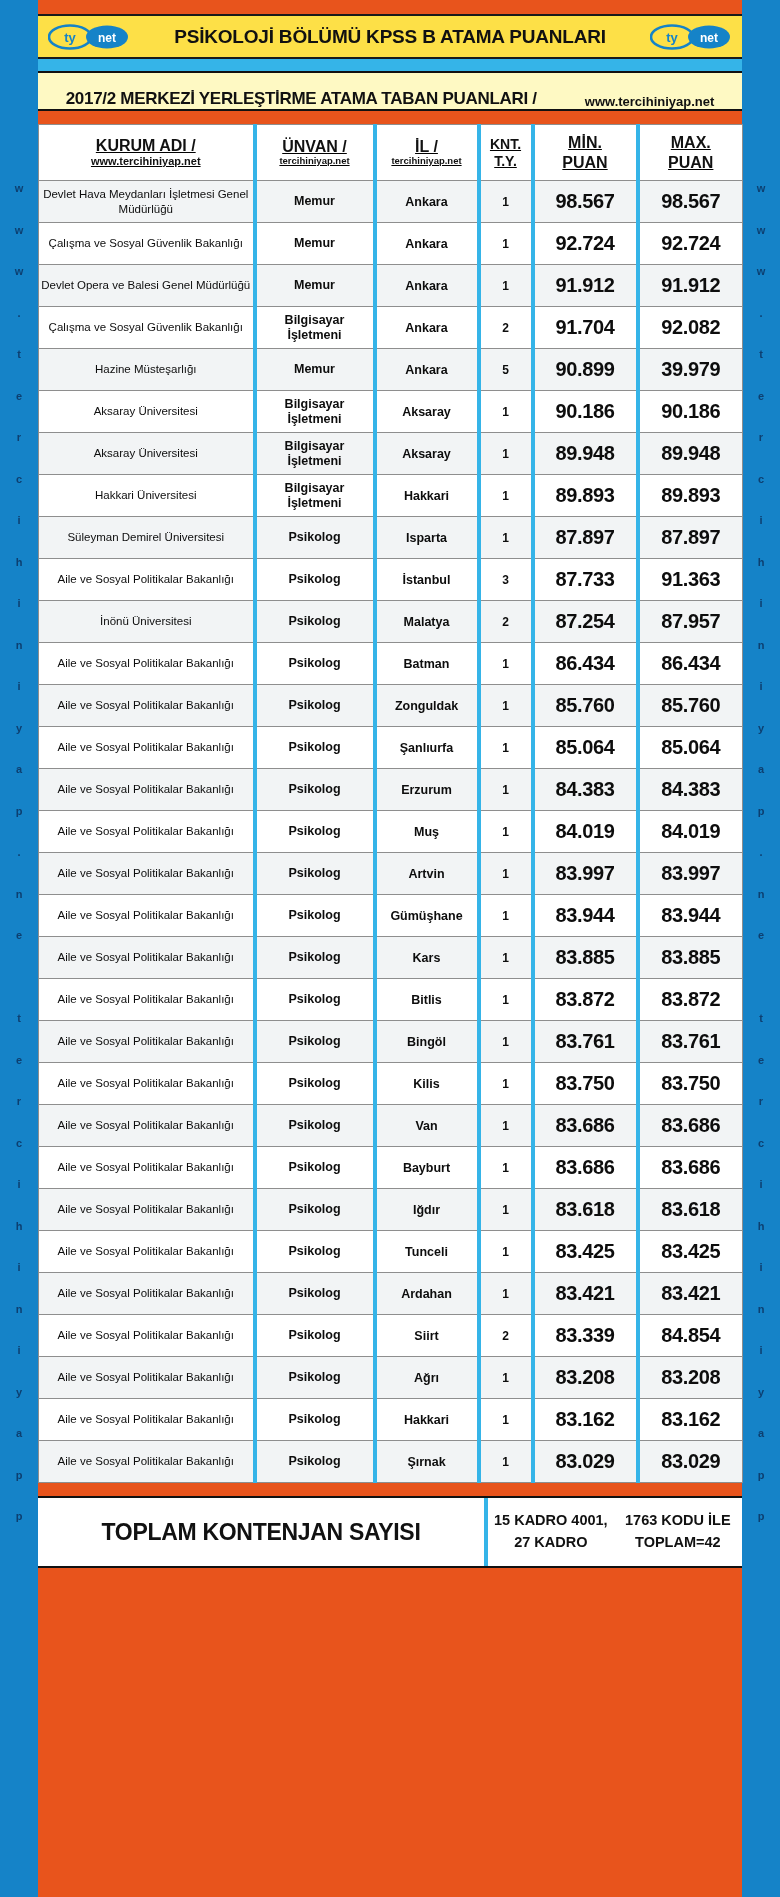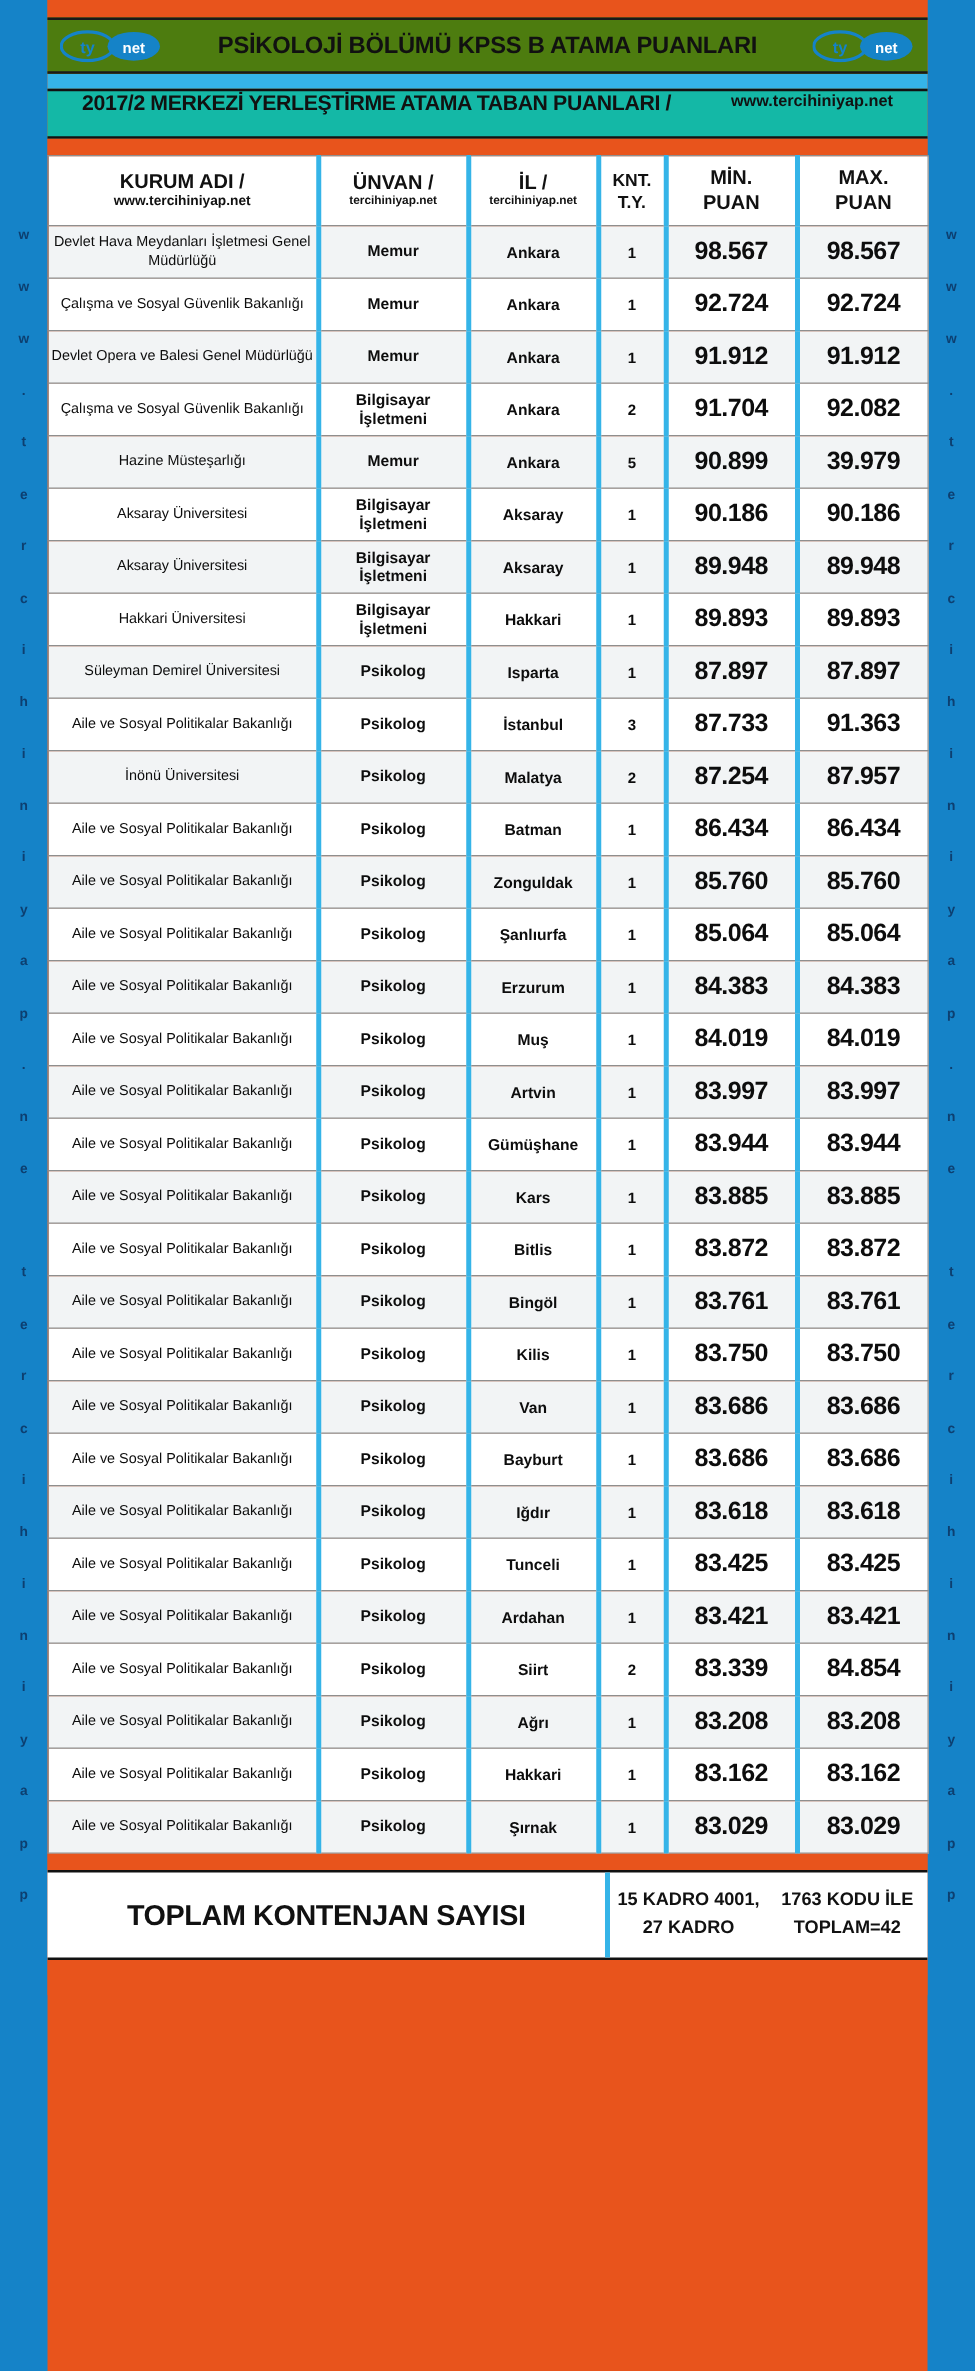--- a/index.html
+++ b/index.html
@@ -57,21 +57,21 @@
     padding: 0;
   }
 
   
   .topband { height: 14px; background:#e8541c; }
 
   
   .titlebar {
     position: relative;
     height: 45px;
-    background: #4d7c0f;
+    background: #fde047;
     border: 2px solid #1a1a1a;
     border-left: 0;
     border-right: 0;
     display: flex;
     align-items: center;
     justify-content: center;
   }
   .title-text {
     font-size: 19px;
     font-weight: bold;
@@ -88,25 +88,25 @@
   .logo.l { left: 10px; }
   .logo.r { right: 10px; }
   .logo svg { display: block; }
 
   
   .bluestrip { height: 12px; background: #35b4e8; }
 
   
   .subtitlebar {
     height: 40px;
-    background: #14b8a6;
+    background: #fef9c3;
     border-top: 2px solid #111;
     border-bottom: 2px solid #111;
     display: flex;
-    align-items: flex-start;
+    align-items: flex-end;
     justify-content: center;
     padding: 0 10px;
     gap: 44px;
   }
   .subtitle-main {
     font-size: 17px;
     font-weight: bold;
     color: #111;
     letter-spacing: -0.3px;
   }
@@ -129,20 +129,21 @@
   table.grid td, table.grid th {
     border: 1px solid #8e8e8e;
     padding: 0;
   }
   .headrow th {
     background: #ffffff;
     border-top: 2px solid #111;
     border-bottom: 2px solid #111;
     vertical-align: middle;
     height: 56px;
+    text-decoration: underline;
   }
   .hd-big {
     display: block;
     font-size: 16px;
     font-weight: bold;
     color: #111;
     line-height: 1.15;
   }
   .hd-big.sm { font-size: 14px; }
   .hd-sub {

